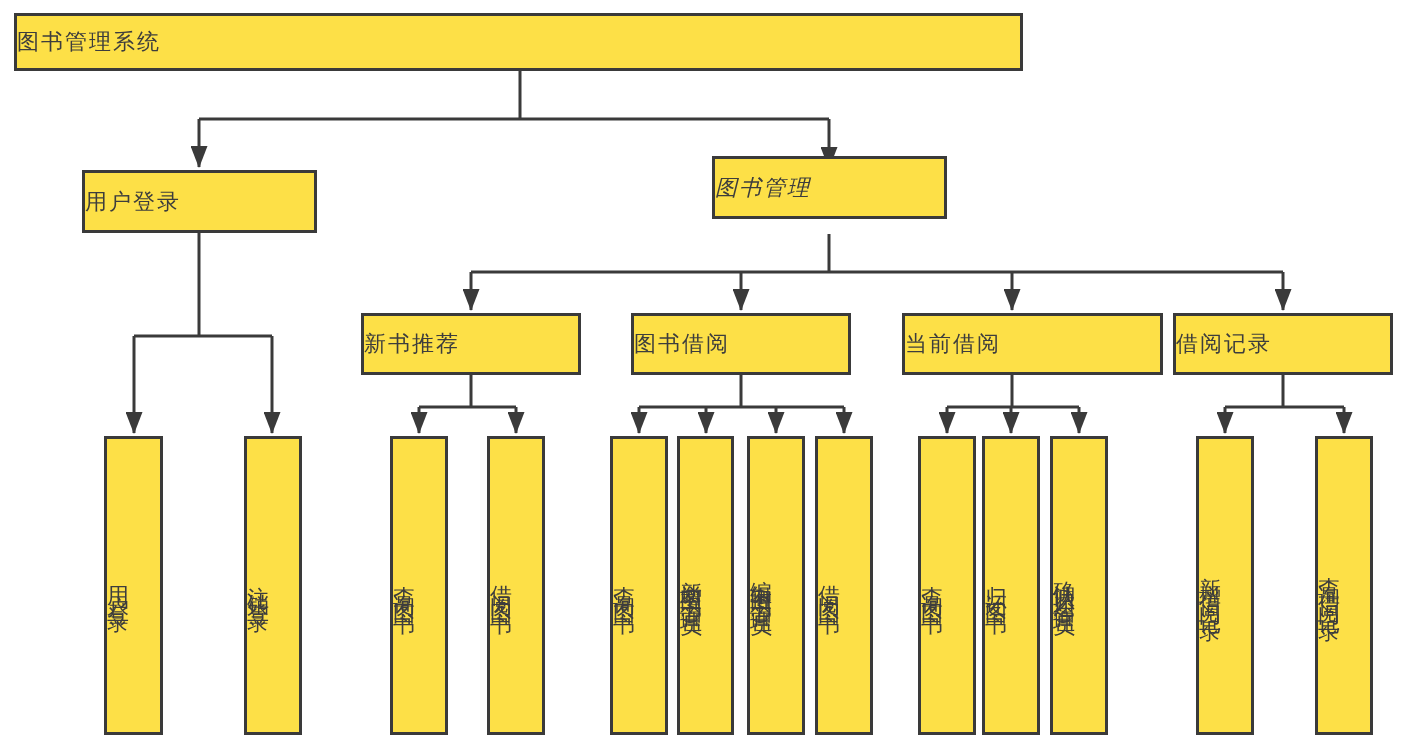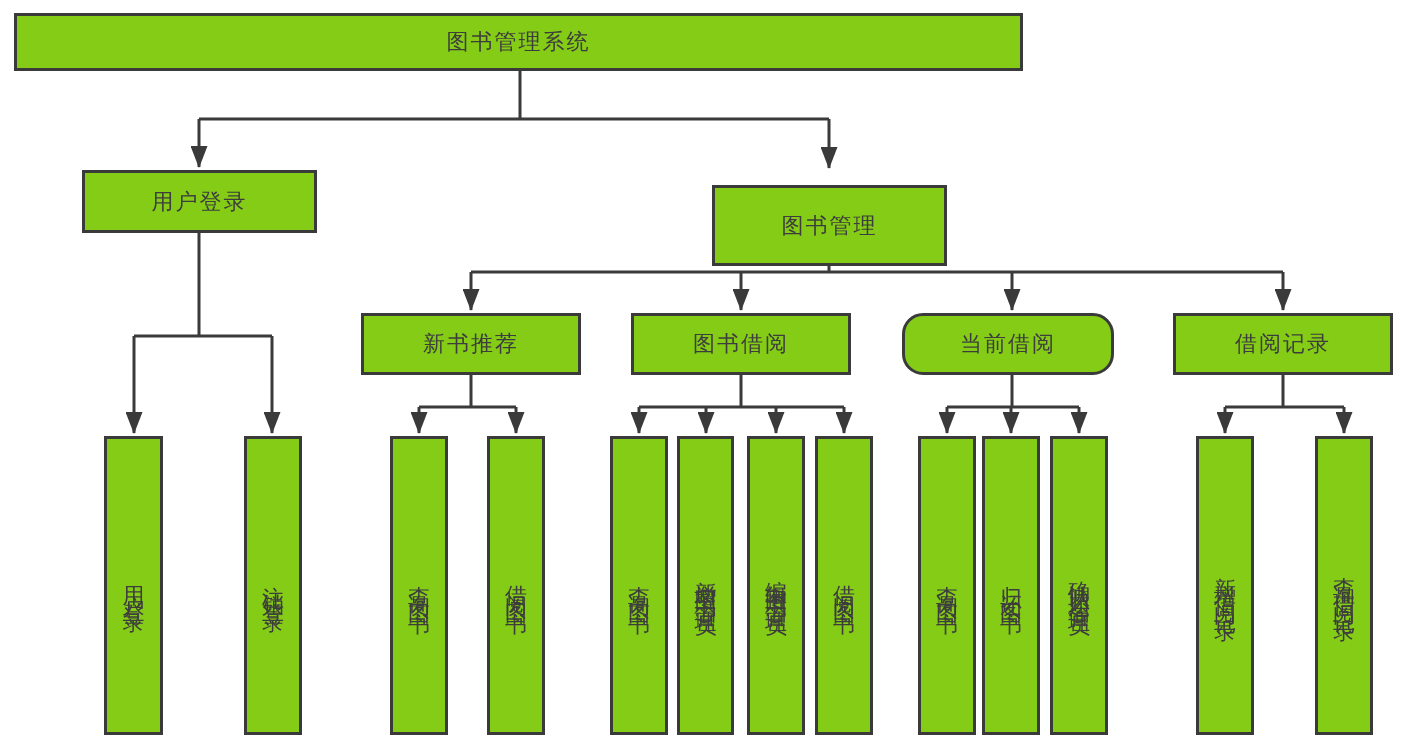--- a/index.html
+++ b/index.html
@@ -13,25 +13,25 @@
   #canvas{
     position:relative;
     width:1405px;height:747px;
     background:var(--bg);
     overflow:hidden;
   }
   #wires{position:absolute;left:0;top:0;z-index:0;}
   .node{
     position:absolute;
     box-sizing:border-box;
-    background:#84cc16;
+    background:#fde047;
     border:3px solid var(--line);
     display:flex;
     align-items:center;
-    justify-content:center;
+    justify-content:flex-start;
     color:var(--text);
     font-size:22px;
     letter-spacing:2px;
     z-index:1;
   }
   .leaf .vtext{
     writing-mode:vertical-rl;
     text-orientation:upright;
     letter-spacing:9px;
     line-height:1;
@@ -90,31 +90,31 @@
     <line x1="1344" y1="407" x2="1344" y2="433" stroke="#3a3a3a" stroke-width="3" marker-end="url(#arw)"></line>
   </svg>
 
   <div class="node" style="left:14px;top:13px;width:1009px;height:58px;">
     <span>图书管理系统</span>
   </div>
 
   <div class="node" style="left:82px;top:170px;width:235px;height:63px;">
     <span>用户登录</span>
   </div>
-  <div class="node" style="left:712px;top:185px;width:235px;height:81px;">
+  <div class="node" style="left:712px;top:156px;width:235px;height:63px;font-style:italic;">
     <span>图书管理</span>
   </div>
 
   <div class="node" style="left:631px;top:313px;width:220px;height:62px;">
     <span>图书借阅</span>
   </div>
   <div class="node" style="left:361px;top:313px;width:220px;height:62px;">
     <span>新书推荐</span>
   </div>
-  <div class="node" style="left:902px;top:313px;width:212px;height:62px;border-radius:21px;">
+  <div class="node" style="left:902px;top:313px;width:261px;height:62px;">
     <span>当前借阅</span>
   </div>
   <div class="node" style="left:1173px;top:313px;width:220px;height:62px;">
     <span>借阅记录</span>
   </div>
 
   <div class="node leaf" style="left:104px;top:436px;width:59px;height:299px;">
     <span class="vtext">用户登录</span>
   </div>
   <div class="node leaf" style="left:244px;top:436px;width:58px;height:299px;">

